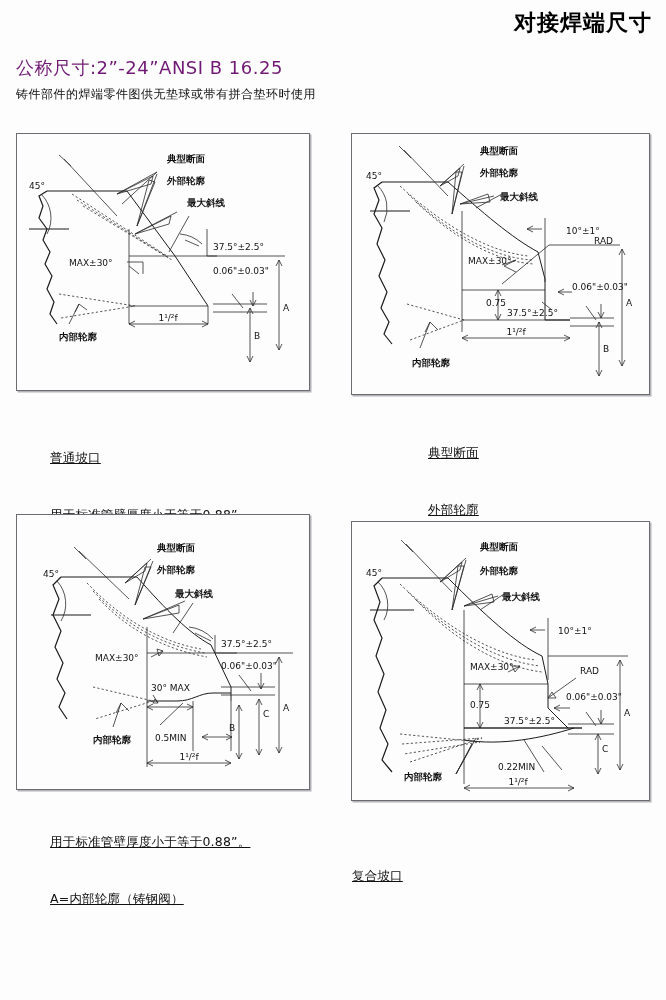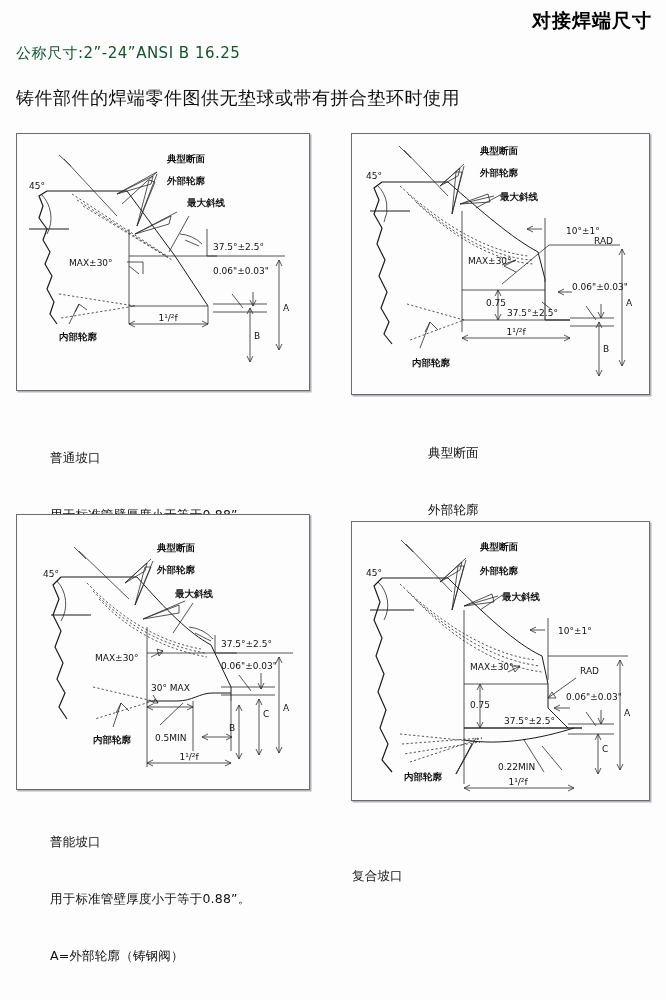--- a/index.html
+++ b/index.html
@@ -19,38 +19,38 @@
     position: absolute;
     inset: 0;
     background: #fdfdfd;
   }
 
   
   .doc-title {
     position: absolute;
     right: 14px;
     top: 8px;
-    font-size: 19px;
+    font-size: 22px;
     font-weight: bold;
     letter-spacing: 1px;
     color: #000;
   }
   .subtitle-1 {
     position: absolute;
     left: 16px;
-    top: 44px;
-    font-size: 15px;
+    top: 56px;
+    font-size: 18px;
     letter-spacing: 0.5px;
-    color: #14532d;
+    color: #701a75;
   }
   .subtitle-2 {
     position: absolute;
     left: 16px;
     top: 86px;
-    font-size: 18px;
+    font-size: 12px;
     letter-spacing: 0.5px;
     color: #111;
   }
 
   
   .panel {
     position: absolute;
     background: #fdfdfd;
     border: 1px solid #6b6b72;
     box-shadow: 1.5px 1.5px 0 rgba(120,120,128,0.55);
@@ -60,21 +60,21 @@
 
   
   .caption {
     position: absolute;
     font-size: 12.5px;
     line-height: 19px;
     color: #111;
     white-space: pre;
     letter-spacing: 0.2px;
   }
-  .caption .ln { display: block; }
+  .caption .ln { display: block; text-decoration: underline; }
 
   
   text {
     font-family: "DejaVu Sans", "Liberation Sans", sans-serif;
     fill: #111;
   }
   .lbl-cjk { font-size: 9.5px; font-weight: bold; }
   .lbl-dim { font-size: 9px; }
   .ln-solid { stroke: #1b1b1b; stroke-width: 1; fill: none; }
   .ln-thin  { stroke: #2a2a2a; stroke-width: 0.8; fill: none; }
@@ -451,23 +451,22 @@
       <path class="ln-thin" d="M112 84 L140 72 L142 80 Z" fill="#1b1b1b"></path>
       <path class="ln-thin" d="M128 88 L152 72"></path>
 
       <text class="lbl-cjk" x="128" y="28">典型断面</text>
       <text class="lbl-cjk" x="128" y="52">外部轮廓</text>
       <text class="lbl-cjk" x="150" y="78">最大斜线</text>
     </svg>
   </div>
 
   <div class="caption" style="left:50px; top:794px; width:290px;">
-    <span class="ln">普能坡口</span>
     <span class="ln">用于标准管壁厚度小于等于0.88”。</span>
-    <span class="ln">A=外部轮廓（铸钢阀）</span>
+    <span class="ln">A=内部轮廓（铸钢阀）</span>
     
     
     
     
     
     
   </div>
 
   <div class="caption" style="left:346px; top:828px; width:318px;">
     <span class="ln" style="padding-left:6px;">复合坡口</span>

